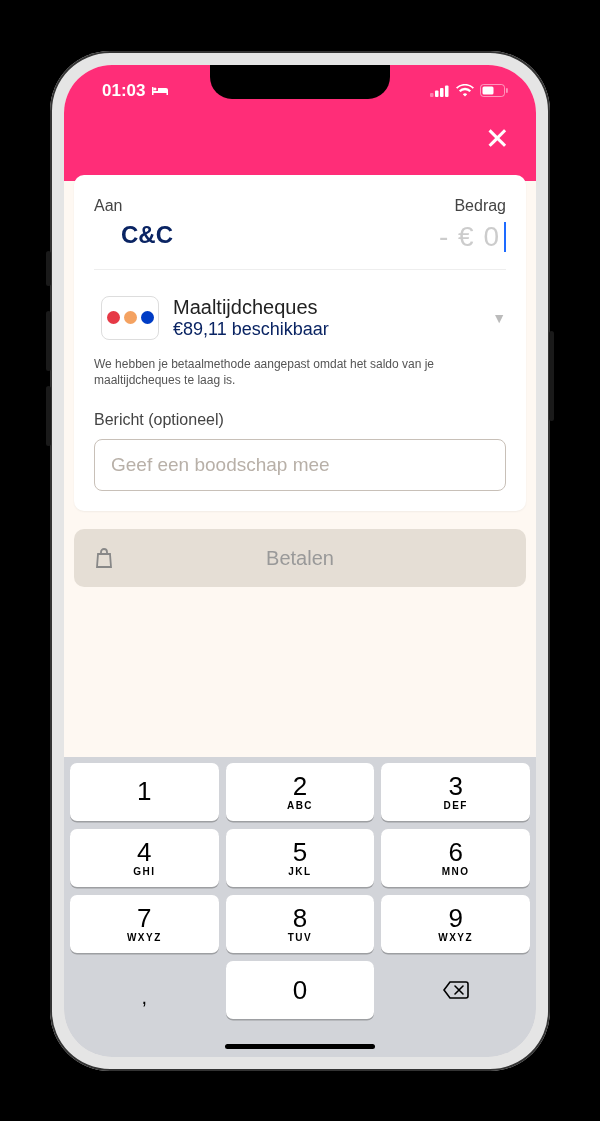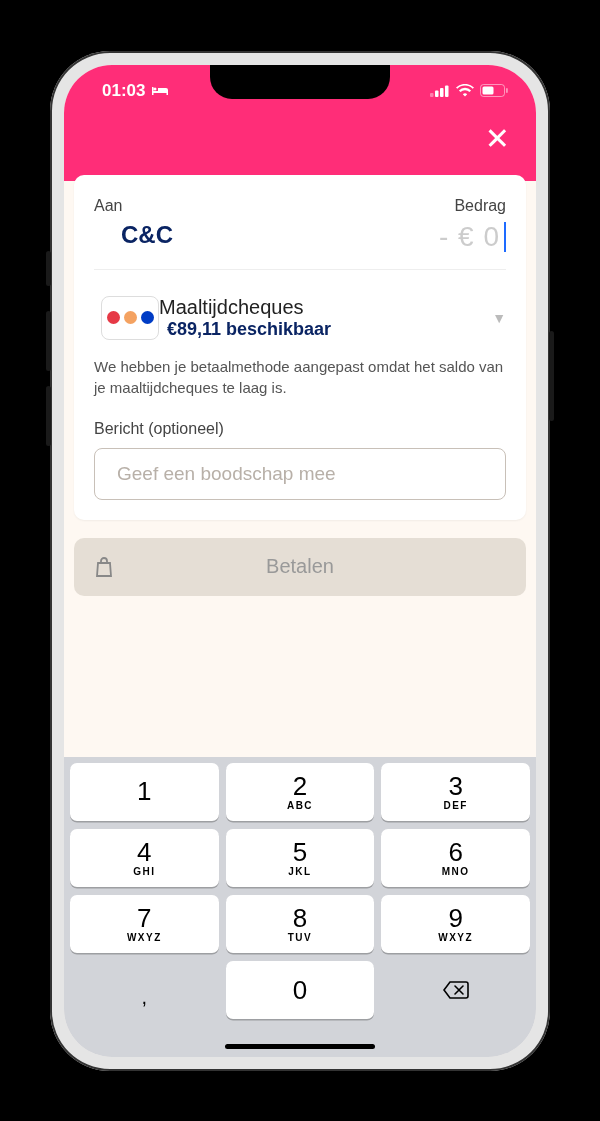--- a/index.html
+++ b/index.html
@@ -37,37 +37,37 @@
   }
   .row-top { display: flex; justify-content: space-between; align-items: flex-start; }
   .col-left .lbl, .col-right .lbl { font-size: 16px; color: #444; margin-bottom: 6px; }
   .col-right { text-align: right; }
   .recipient { font-size: 24px; color: #0a2463; font-weight: 600; margin-left: 27px; }
   .amount-wrap { display: flex; align-items: center; justify-content: flex-end; gap: 4px; }
   .amount { font-size: 28px; color: #ccc; font-weight: 500; letter-spacing: 1px; }
   .cursor { width: 2px; height: 30px; background: #1e6bff; display: inline-block; }
   .hr { height: 1px; background: #eee; margin: 16px 0 26px 0; border: none; }
   .section-lbl { font-size: 16px; color: #444; margin-bottom: 10px; }
-  .pay-method { display: flex; align-items: center; cursor: pointer; padding-left: 7px; }
+  .pay-method { display: flex; align-items: center; gap: 14px; cursor: pointer; padding-left: 7px; }
   .dots-card {
     width: 58px; height: 44px; border: 1px solid #ddd; border-radius: 8px;
     display: flex; align-items: center; justify-content: center; gap: 4px;
   }
   .dot { width: 13px; height: 13px; border-radius: 50%; }
   .dot.r { background: #e63946; }
   .dot.o { background: #f4a261; }
   .dot.b { background: #003cc5; }
   .pay-info { flex: 1; }
   .pay-name { font-size: 20px; color: #222; }
-  .pay-avail { font-size: 18px; color: #0a2463; font-weight: 700; margin-left: 8px; }
+  .pay-avail { font-size: 18px; color: #0a2463; font-weight: 400; }
   .chev { color: #bbb; font-size: 14px; }
-  .warn-text { font-size: 15px; color: #555; line-height: 1.4; margin-top: 16px; margin-bottom: 22px; }
+  .warn-text { font-size: 12px; color: #555; line-height: 1.4; margin-top: 16px; margin-bottom: 22px; }
   .msg-input {
     width: 100%; height: 52px; border: 1.5px solid #c8c0b8; border-radius: 8px;
-    padding: 0 22px; font-size: 19px; color: #333; background: #fff;
+    padding: 0 16px; font-size: 19px; color: #333; background: #fff;
   }
   .msg-input::placeholder { color: #b8b0a8; }
   .pay-btn {
     margin: 18px 10px 0 10px; height: 58px; background: #e5ded5; border-radius: 10px;
     display: flex; align-items: center; position: relative; cursor: pointer; justify-content: center;
   }
   .bag-icon { position: absolute; left: 20px; color: #888; }
   .pay-btn-text { flex: 1; text-align: center; font-size: 20px; color: #999; font-weight: 500; }
   .keyboard {
     position: absolute; bottom: 0; left: 0; right: 0; background: #d2d4d9;

